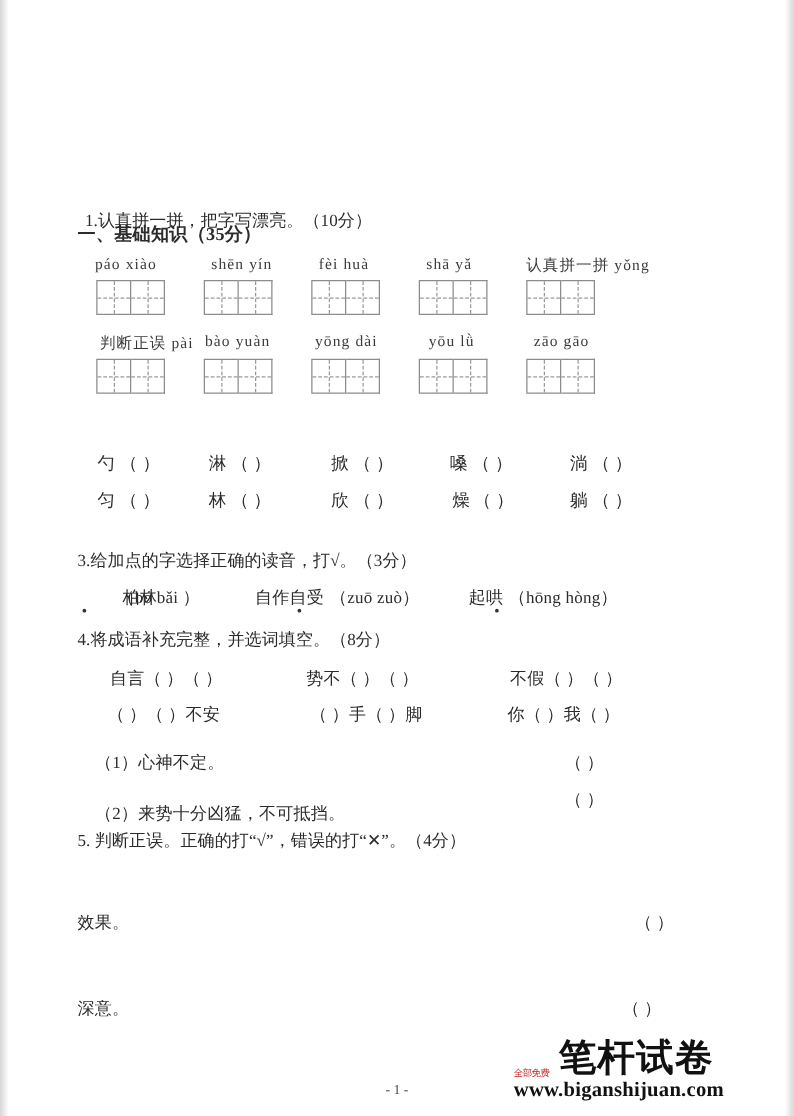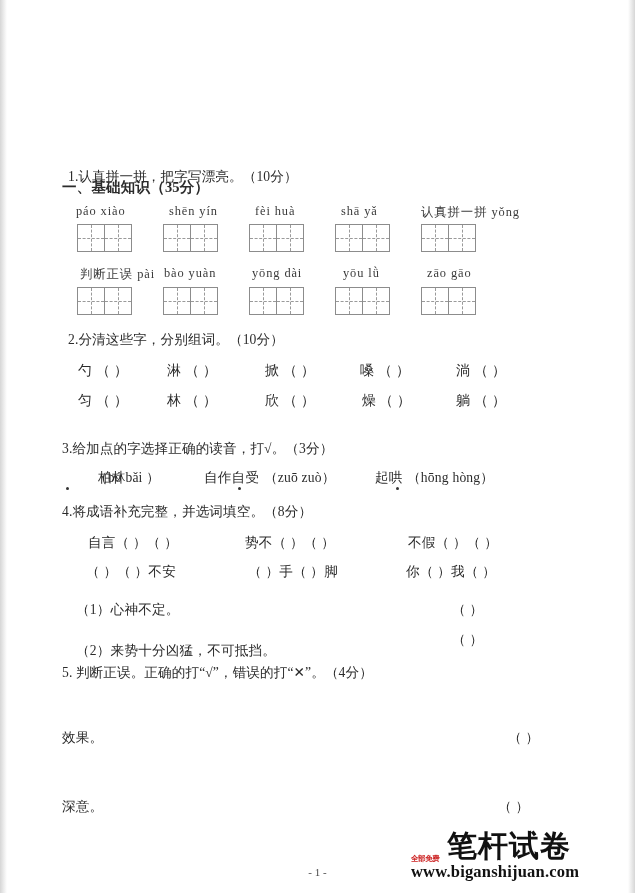--- a/index.html
+++ b/index.html
@@ -168,21 +168,21 @@
     color: #111111;
     font-family: "Liberation Sans", "DejaVu Sans", sans-serif;
     letter-spacing: 1px;
     white-space: nowrap;
   }
   .wm-free {
     position: absolute;
     left: 0px;
     top: 28px;
     font-size: 7.5px;
-    font-weight: bold;
+    font-weight: normal;
     color: #cc2222;
     font-family: "Liberation Sans", "DejaVu Sans", sans-serif;
     letter-spacing: -0.4px;
     white-space: nowrap;
   }
   .wm-url {
     position: absolute;
     left: 0px;
     top: 36px;
     font-size: 16.5px;
@@ -253,21 +253,20 @@
   </div>
   <div class="grid-box" style="left:335px; top:287px;">
     <div class="grid-cell"></div>
     <div class="grid-cell"></div>
   </div>
   <div class="grid-box" style="left:421px; top:287px;">
     <div class="grid-cell"></div>
     <div class="grid-cell"></div>
   </div>
 
-  <div class="q-line" style="top:331px;">2.分清这些字，分别组词。（10分）</div>
 
   <div class="wordpair" style="left:78px;  top:362px;">勺</div>
   <div class="wordpair" style="left:96px;  top:362px;">（        ）</div>
   <div class="wordpair" style="left:167px; top:362px;">淋</div>
   <div class="wordpair" style="left:185px; top:362px;">（        ）</div>
   <div class="wordpair" style="left:265px; top:362px;">掀</div>
   <div class="wordpair" style="left:283px; top:362px;">（        ）</div>
   <div class="wordpair" style="left:360px; top:362px;">嗓</div>
   <div class="wordpair" style="left:378px; top:362px;">（      ）</div>
   <div class="wordpair" style="left:456px; top:362px;">淌</div>

